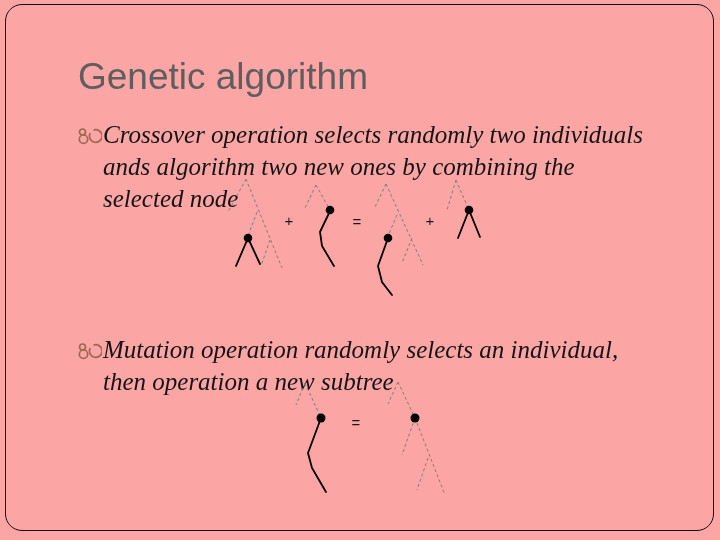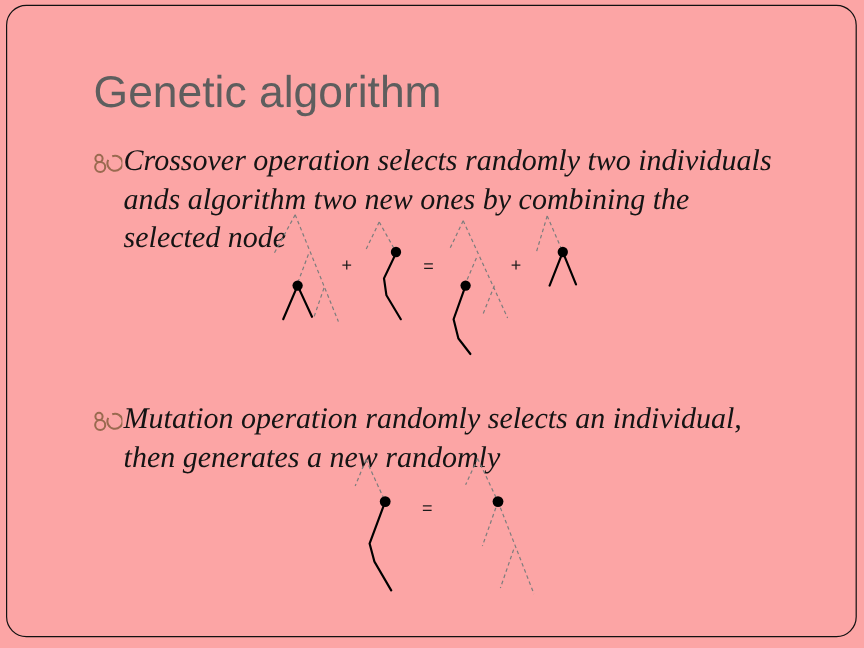--- a/index.html
+++ b/index.html
@@ -49,21 +49,21 @@
   <div class="bullet-item" style="top:334px;">
     <span class="bullet-icon">
       <svg width="26" height="20" viewBox="0 0 26 20">
         <circle class="orn" cx="6.5" cy="6" r="3"></circle>
         <circle class="orn" cx="7.5" cy="13.2" r="4.2"></circle>
         <path class="orn" d="M14.2 7.2 A6.3 6.3 0 1 0 17.5 4.2"></path>
       </svg>
     </span>
     <div class="bullet-text">
       <div>Mutation operation randomly selects an individual,</div>
-      <div>then generates a new randomly</div>
+      <div>then operation a new subtree</div>
     </div>
   </div>
 
   <svg class="diagram-overlay" viewBox="0 0 720 540">
 
     <g>
       <g>
         <line class="t-outline" x1="246" y1="179" x2="228" y2="212"></line>
         <line class="t-outline" x1="246" y1="179" x2="282" y2="268"></line>
         <line class="t-outline" x1="257" y1="212" x2="248" y2="236"></line>

